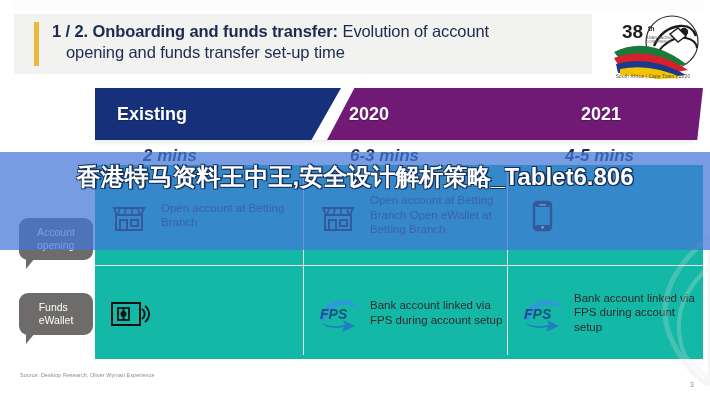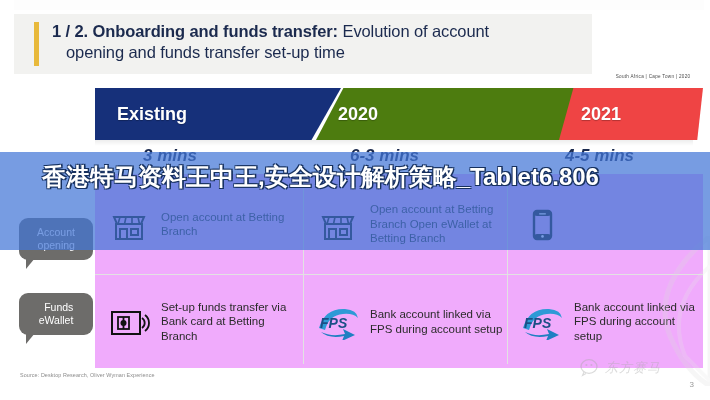--- a/index.html
+++ b/index.html
@@ -115,30 +115,30 @@
     margin-left: 22px;
     text-shadow: 0 1px 1px rgba(0,0,0,.25);
   }
   .seg-existing {
     left: 0;
     width: 246px;
     background: #16307a;
     clip-path: polygon(0 0, 100% 0, 88% 100%, 0 100%);
   }
   .seg-2020 {
-    left: 221px;
+    left: 232px;
     width: 274px;
-    background: #4d7c0f;
+    background: #701a75;
     clip-path: polygon(10% 0, 100% 0, 90% 100%, 0 100%);
     text-align: right;
   }
   .seg-2021 {
     left: 464px;
     width: 144px;
-    background: #ef4444;
+    background: #701a75;
     clip-path: polygon(10% 0, 100% 0, 96% 100%, 0 100%);
   }
   .phase-shadow {
     position: absolute;
     left: 95px;
     top: 140px;
     width: 598px;
     height: 6px;
     background: linear-gradient(to bottom, rgba(0,0,0,.07), rgba(0,0,0,0));
   }
@@ -161,24 +161,24 @@
     white-space: nowrap;
   }
   .t1 { left: 48px; }
   .t2 { left: 255px; }
   .t3 { left: 470px; font-style: italic; }
 
   
   .matrix {
     position: absolute;
     left: 95px;
-    top: 174px;
+    top: 165px;
     width: 608px;
     height: 194px;
-    background: #f0abfc;
+    background: #14b8a6;
   }
   .grid-cell {
     position: absolute;
     box-sizing: border-box;
     display: flex;
     align-items: center;
     padding-left: 10px;
   }
   .col1 { left: 0;   width: 208px; }
   .col2 { left: 209px; width: 203px; }
@@ -220,21 +220,21 @@
 
   
   .pill {
     position: absolute;
     width: 74px;
     height: 42px;
     border-radius: 9px;
     color: #ffffff;
     font-size: 10.5px;
     line-height: 13px;
-    text-align: right;
+    text-align: left;
     display: flex;
     align-items: center;
     justify-content: center;
     background: #6d6c6a;
   }
   .pill-tail {
     position: absolute;
     width: 0; height: 0;
     border-left: 9px solid #6d6c6a;
     border-bottom: 11px solid transparent;
@@ -291,21 +291,21 @@
     height: 98px;
     background: rgba(66,118,215,.72);
   }
   .overlay-text {
     position: absolute;
     left: 0;
     top: 160px;
     width: 710px;
     padding: 0 42px;
     box-sizing: border-box;
-    text-align: left;
+    text-align: center;
     font-size: 24px;
     line-height: 34px;
     font-weight: bold;
     color: #ffffff;
     text-shadow:
        1.4px 1.4px 0 #16305e,
       -0.8px -0.8px 0 #16305e,
        1.4px -0.8px 0 #16305e,
       -0.8px 1.4px 0 #16305e;
     word-break: break-all;
@@ -331,37 +331,54 @@
   <div class="edge-left"></div>
   <div class="edge-right"></div>
 
   <div class="title-band"></div>
   <div class="title-accent"></div>
   <div class="title-text">
     <span class="bold">1 / 2. Onboarding and funds transfer:</span><span> Evolution of account</span>
     <span class="title-line2">opening and funds transfer set-up time</span>
   </div>
 
+  <div class="logo">
+    <svg width="104" height="72" viewBox="0 0 104 72">
+      <ellipse cx="72" cy="30" rx="26" ry="26" fill="#ffffff" stroke="#2b2b2b" stroke-width="1.2"></ellipse>
+      <path d="M54 34 Q62 16 80 14 Q92 13 96 24" fill="none" stroke="#1d1d1d" stroke-width="2.4"></path>
+      <path d="M58 40 Q70 24 86 26 Q96 28 97 36" fill="none" stroke="#1d1d1d" stroke-width="2"></path>
+      <circle cx="84" cy="20" r="4.2" fill="#1d1d1d"></circle>
+      <path d="M70 22 L78 16 L86 24 L78 30 Z" fill="#ffffff" stroke="#1d1d1d" stroke-width="1.4"></path>
+      <path d="M14 40 Q34 30 56 36 Q72 41 86 52 L66 58 Q44 48 22 50 Z" fill="#1a7a3c"></path>
+      <path d="M14 46 Q36 38 58 44 Q74 49 88 58 L66 62 Q44 54 20 56 Z" fill="#d7202a"></path>
+      <path d="M16 52 Q38 46 60 52 Q74 56 86 63 L62 66 Q40 60 18 61 Z" fill="#1a3a8c"></path>
+      <path d="M20 57 Q40 53 60 58 Q72 61 82 66 L58 67 Q38 64 20 63 Z" fill="#f2c300"></path>
+      <text x="22" y="26" font-family="Liberation Sans, sans-serif" font-size="19" font-weight="bold" fill="#1d1d1d">38</text>
+      <text x="48" y="19" font-family="Liberation Sans, sans-serif" font-size="7" font-weight="bold" fill="#1d1d1d">th</text>
+      <text x="46" y="27" font-family="Liberation Sans, sans-serif" font-size="3.6" fill="#5a5a5a">ASIAN RACING</text>
+      <text x="46" y="31" font-family="Liberation Sans, sans-serif" font-size="3.6" fill="#5a5a5a">CONFERENCE</text>
+    </svg>
+  </div>
   <div class="logo-caption">South Africa | Cape Town | 2020</div>
 
   <div class="phase-bar">
     <div class="phase-seg seg-existing">
       <span class="phase-label">Existing</span>
     </div>
     <div class="phase-seg seg-2020">
       <span class="phase-label">2020</span>
     </div>
     <div class="phase-seg seg-2021">
       <span class="phase-label">2021</span>
     </div>
   </div>
   <div class="phase-shadow"></div>
 
   <div class="time-row">
-    <span class="time-label t1">3 mins</span>
+    <span class="time-label t1">2 mins</span>
     <span class="time-label t2">6-3 mins</span>
     <span class="time-label t3">4-5 mins</span>
   </div>
 
   <div class="matrix">
 
     <div class="vdiv vdiv1"></div>
     <div class="vdiv vdiv2"></div>
     <div class="hdiv"></div>
 
@@ -407,21 +424,20 @@
       <span class="cell-icon">
         <svg width="44" height="40" viewBox="0 0 44 40">
           <rect x="5" y="10" width="28" height="22" fill="none" stroke="#111" stroke-width="2"></rect>
           <rect x="11" y="15" width="11" height="12" fill="none" stroke="#111" stroke-width="1.8"></rect>
           <path d="M16.5 15 L16.5 27" stroke="#111" stroke-width="1.8"></path>
           <circle cx="16.5" cy="21" r="3" fill="#111"></circle>
           <path d="M35 16 A6 6 0 0 1 35 26" fill="none" stroke="#111" stroke-width="1.8"></path>
           <path d="M38 13 A10 10 0 0 1 38 29" fill="none" stroke="#111" stroke-width="1.8"></path>
         </svg>
       </span>
-      <span class="cell-text">Set-up funds transfer via Bank card at Betting Branch</span>
     </div>
 
     <div class="grid-cell col2 rowB">
       <span class="cell-icon">
         <svg width="46" height="36" viewBox="0 0 46 36">
           <path d="M4 24 Q10 4 30 5 Q42 6 43 14 Q38 9 28 10 Q14 11 10 26 Z" fill="#2e9ad6"></path>
           <path d="M6 28 Q16 33 30 30 L28 25 L40 31 L27 37 L29 32 Q14 35 6 28 Z" fill="#1f7fc2"></path>
           <text x="5" y="24" font-family="Liberation Sans, sans-serif" font-size="14" font-style="italic" font-weight="bold" fill="#1a4f86">FPS</text>
         </svg>
       </span>
@@ -455,26 +471,17 @@
   <div class="pill pill-funds">
     <span>
       <span>Funds</span><br><span>eWallet</span>
     </span>
   </div>
   <div class="pill-tail pill-funds-tail"></div>
 
   <div class="source">Source: Desktop Research, Oliver Wyman Experience</div>
   <div class="page-num">3</div>
 
-  <div class="watermark">
-    <svg width="22" height="20" viewBox="0 0 22 20">
-      <ellipse cx="9" cy="8.5" rx="8" ry="6.8" fill="none" stroke="#a9a9a9" stroke-width="1.3"></ellipse>
-      <circle cx="6.4" cy="7" r="1.1" fill="#a9a9a9"></circle>
-      <circle cx="11.4" cy="7" r="1.1" fill="#a9a9a9"></circle>
-      <path d="M4 14 L2.5 17.5 L6 15.6" fill="none" stroke="#a9a9a9" stroke-width="1.1"></path>
-    </svg>
-    <span class="watermark-text">东方赛马</span>
-  </div>
 
   <div class="overlay-band"></div>
   <div class="overlay-text">香港特马资料王中王,安全设计解析策略_Tablet6.806</div>
 
 </div>
 
 </body></html>

